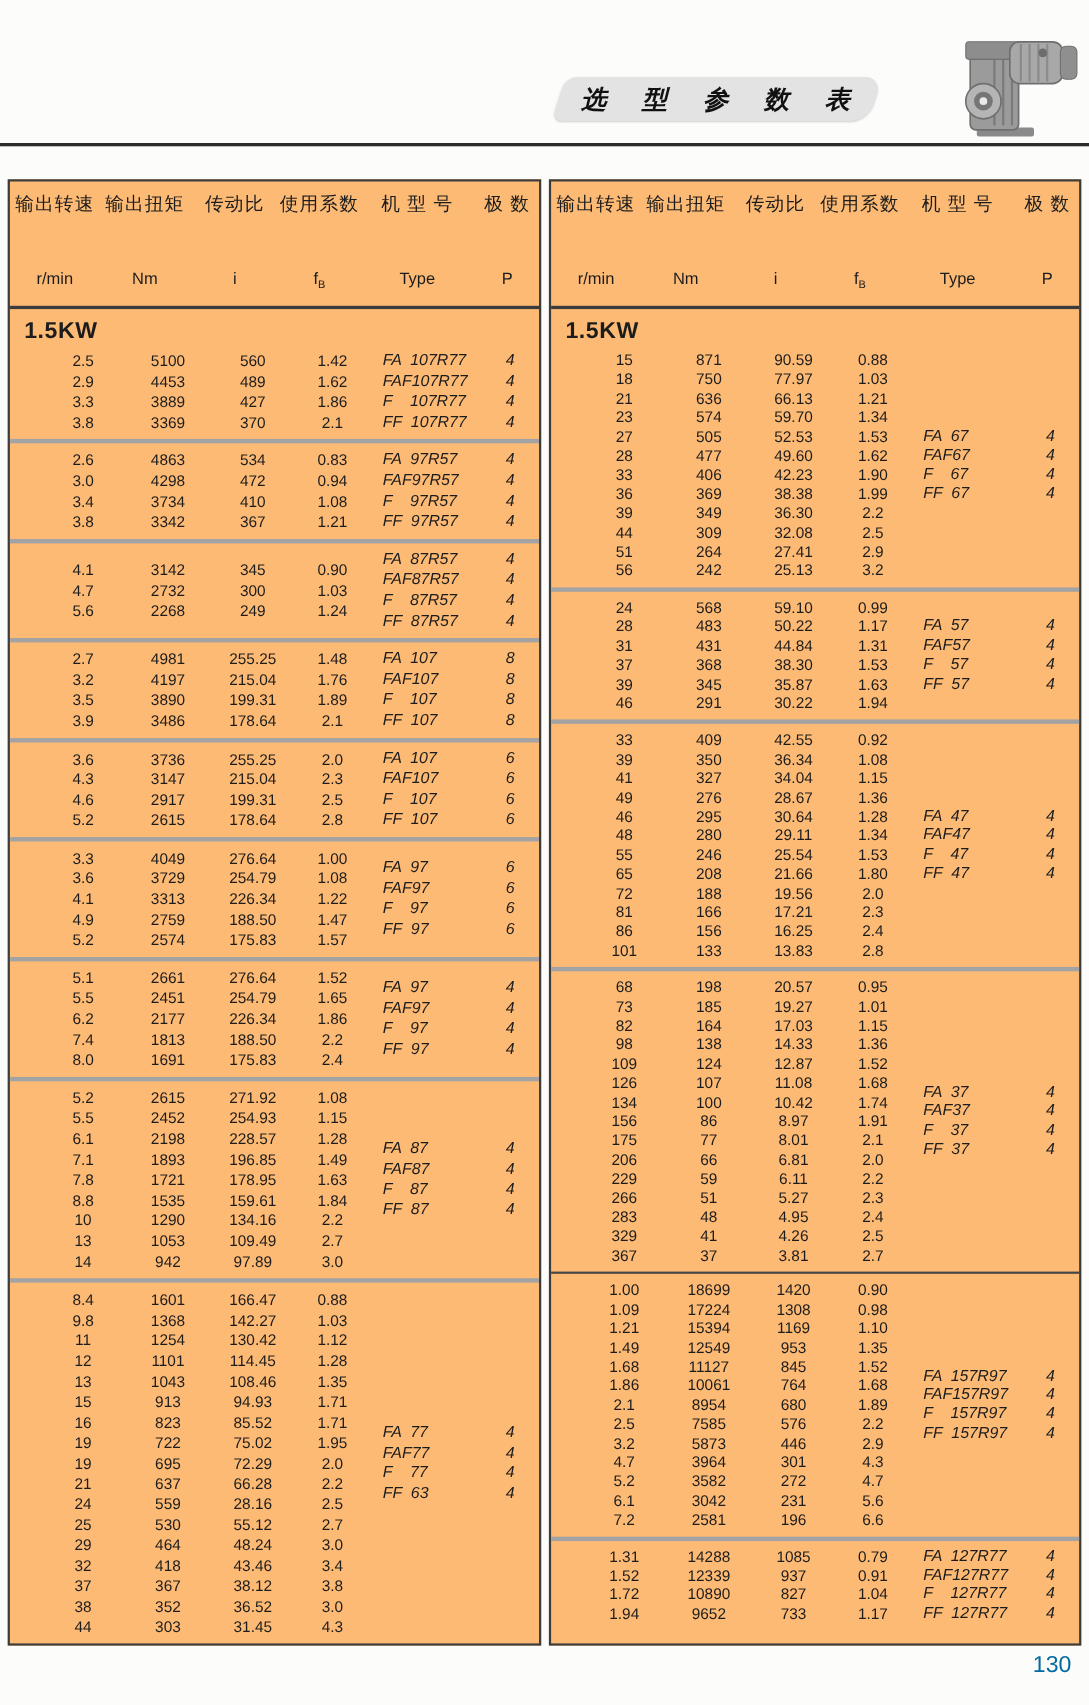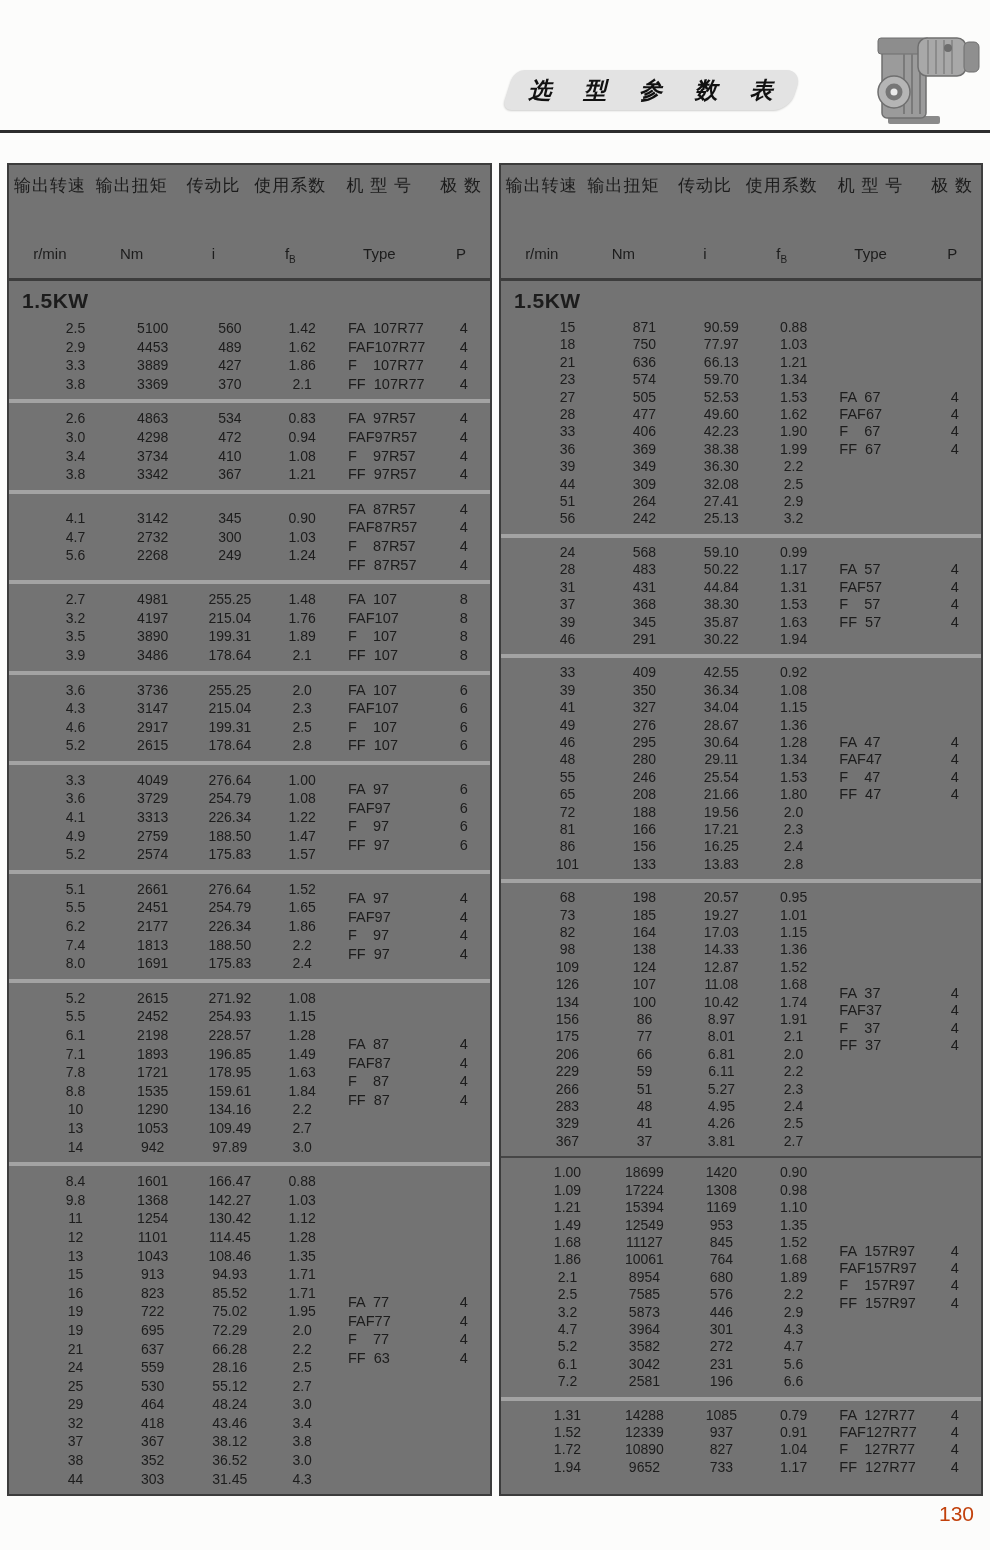--- a/index.html
+++ b/index.html
@@ -19,21 +19,21 @@
   .banner-text {
     transform:skewX(18deg); display:block; text-align:center;
     line-height:40px; font-weight:bold; font-style:italic;
     font-size:23px; letter-spacing:13px; padding-left:10px; color:#111;
   }
   .motor-wrap { position:absolute; left:852px; top:18px; width:134px; height:112px; }
   .top-rule { position:absolute; top:130px; left:0; width:990px; height:3px; background:#2d2d2d; }
 
   
   .tables { position:absolute; top:163px; left:7px; display:flex; gap:7px; }
-  .ptable { border:2px solid #3c3c3c; background:#737373; box-sizing:border-box; }
+  .ptable { border:2px solid #3c3c3c; background:#fdba74; box-sizing:border-box; }
   .ptable.left  { width:485px; --rh:18.6px; min-height:1300px; }
   .ptable.right { width:484px; --rh:17.4px; min-height:1322px; }
 
   .thead { border-bottom:3px solid #3c3c3c; padding:8px 0 6px; }
   .thead-row { display:flex; }
   .hcell { text-align:center; }
   .hzh  { font-size:17px; line-height:25px; letter-spacing:1px; }
   .hunit{ font-size:15px; line-height:24px;margin-top:44px; }
   sub { font-size:10px; }
 
@@ -43,26 +43,26 @@
   .section-label { font-weight:bold; font-size:21px; padding:8px 0 0 13px; letter-spacing:.5px; }
 
   .block { display:flex; align-items:center; padding:6px 0; }
   .block + .block { border-top:4px solid #a3a3a3; }
 
   .vals { width:66%;margin-left:28px; }
   .vrow { display:flex; line-height:var(--rh); font-size:14px; }
   .vcell { text-align:center; }
   .vc1{width:25.8%} .vc2{width:25.8%} .vc3{width:25.8%} .vc4{width:22.6%}
 
-  .types { width:34%; }
+  .types { width:34%;font-style:italic; }
   .trow { display:flex; line-height:var(--rh); font-size:14.5px; }
   .tname { flex:1; padding-left:12px; white-space:pre; }
   .tp { width:34%; text-align:center; }
 
-  .page-num { position:absolute; right:16px; top:1502px; font-size:21px; color:#c2410c; }
+  .page-num { position:absolute; right:16px; top:1502px; font-size:21px; color:#0369a1; }
 </style>
 </head>
 <body>
 
 <div class="banner">
   <span class="banner-text">选 型 参 数 表</span>
 </div>
 
 <div class="motor-wrap">
   <svg width="134" height="112" viewBox="0 0 134 112">

